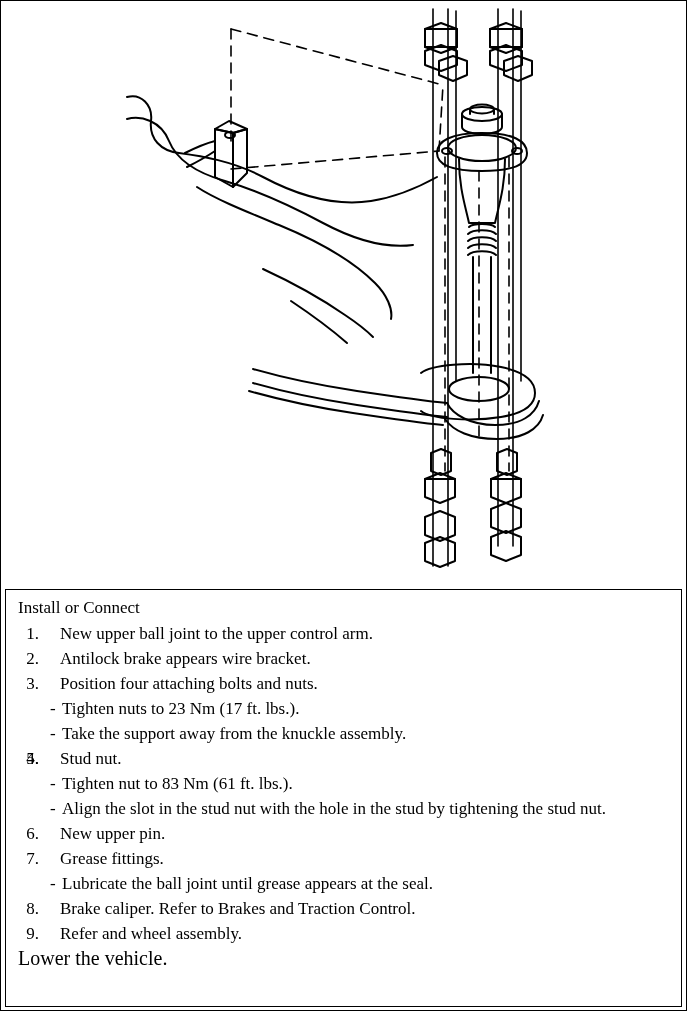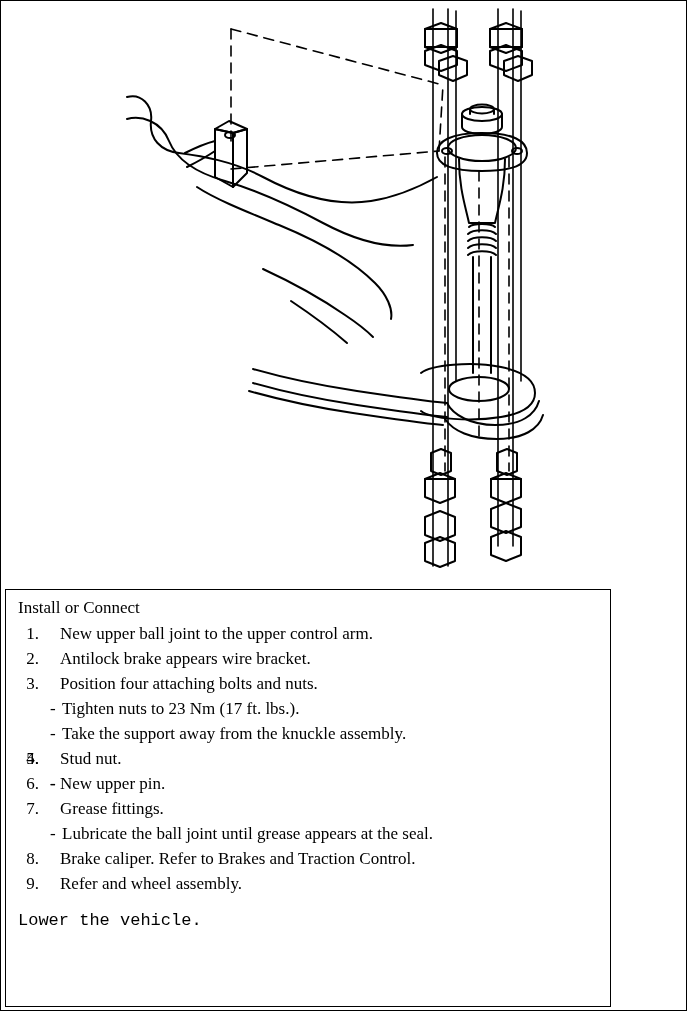--- a/index.html
+++ b/index.html
@@ -32,21 +32,21 @@
     height: 585px;
     box-sizing: border-box;
   }
   #illustration svg {
     display: block;
   }
   #instructions-panel {
     position: absolute;
     left: 4px;
     top: 588px;
-    width: 606px;
+    width: 677px;
     height: 418px;
     box-sizing: border-box;
     border: 1px solid #000;
     background: #fff;
     padding: 6px 8px 4px 8px;
   }
   .heading {
     font-size: 17px;
     line-height: 24px;
     margin: 0 0 1px 4px;
@@ -84,24 +84,23 @@
     line-height: 25px;
     padding-left: 34px;
     position: relative;
   }
   .dash {
     position: absolute;
     left: 22px;
     top: 0;
   }
   .closing {
-    font-size: 17px;
+    font-size: 20px;
     line-height: 25px;
-    margin: 12px 0 0 4px;
-    font-family: Liberation Mono, monospace;
+    margin: 0 0 0 4px;
   }
 </style>
 </head>
 <body>
 
 <div id="page">
 
   <div id="illustration">
     <svg width="685" height="585" viewBox="0 0 685 585" xmlns="http://www.w3.org/2000/svg">
       <g fill="none" stroke="#000" stroke-width="2" stroke-linecap="round" stroke-linejoin="round">
@@ -252,23 +251,25 @@
       <li>
         <span class="num">4.</span>
       </li>
 
       <li>
         <span class="num">5.</span>
         <span class="step-text">Stud nut.</span>
         <ul class="substeps">
           <li>
             <span class="dash">-</span>
-          </li>
-          <li>
-            <span class="dash">-</span>
+            <span>Tighten nut to 83 Nm (61 ft. lbs.).</span>
+          </li>
+          <li>
+            <span class="dash">-</span>
+            <span>Align the slot in the stud nut with the hole in the stud by tightening the stud nut.</span>
           </li>
         </ul>
       </li>
 
       <li>
         <span class="num">6.</span>
         <span class="step-text">New upper pin.</span>
       </li>
 
       <li>

